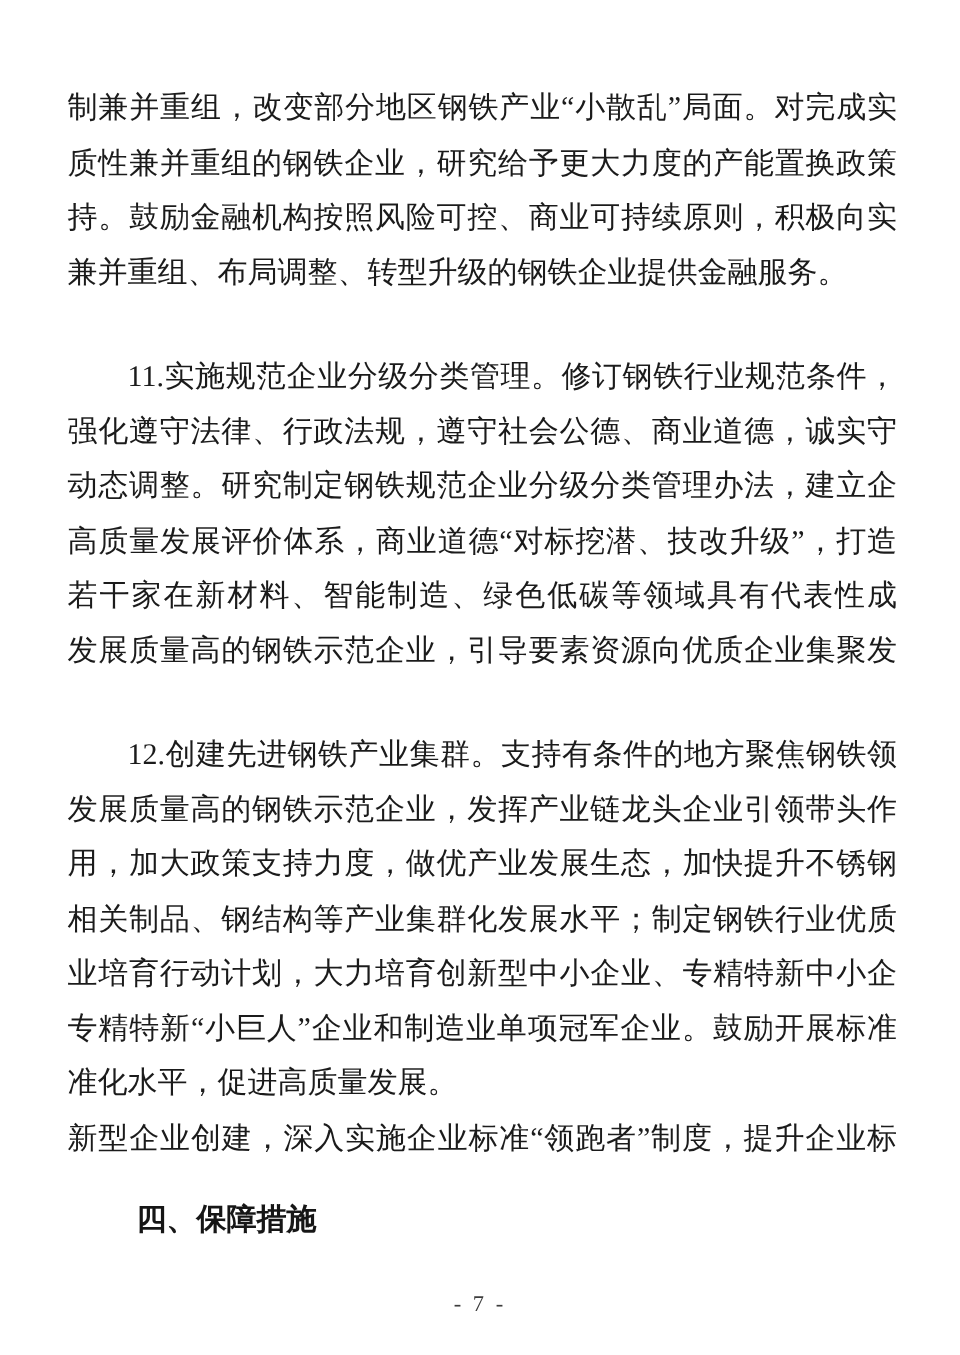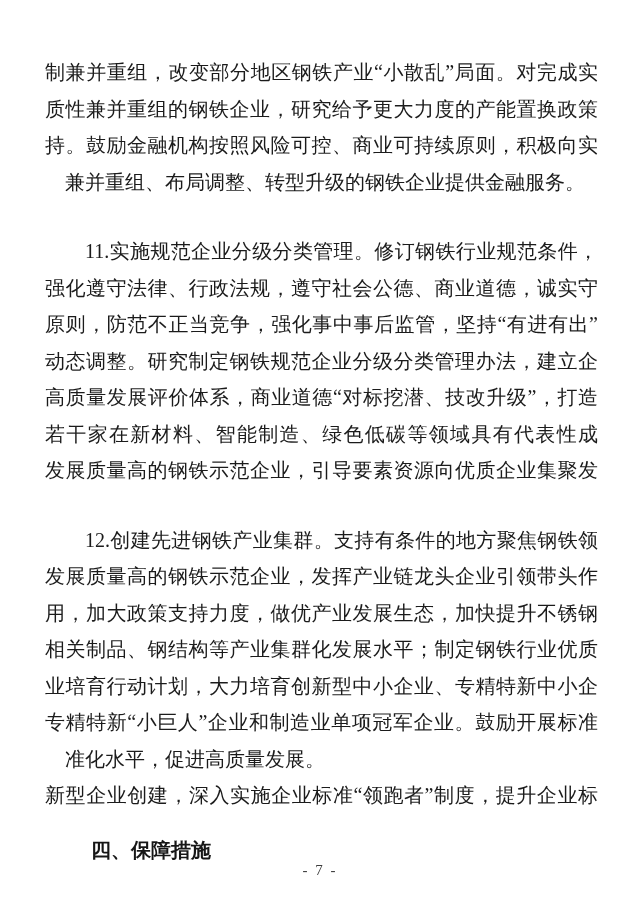--- a/index.html
+++ b/index.html
@@ -35,21 +35,20 @@
     line-height: 36.5px;
     font-size: 20px;
     color: #1b1b1b;
     text-align: justify;
     text-align-last: justify;
     overflow: hidden;
   }
   .line.lastline {
     text-align: right;
     text-align-last: left;
-    margin-left: 20px;
   }
   .line.indent {
     padding-left: 40px;
     margin-top: 33px;
   }
   .heading-line {
     box-sizing: border-box;
     width: 100%;
     height: 36.5px;
     line-height: 36.5px;
@@ -77,21 +76,20 @@
 <body>
 
 <div class="page">
   <div class="text-block">
     <div class="line">制兼并重组，改变部分地区钢铁产业“小散乱”局面。对完成实</div>
     <div class="line">质性兼并重组的钢铁企业，研究给予更大力度的产能置换政策支</div>
     <div class="line">持。鼓励金融机构按照风险可控、商业可持续原则，积极向实施</div>
     <div class="line lastline">兼并重组、布局调整、转型升级的钢铁企业提供金融服务。</div>
     <div class="line indent">11.实施规范企业分级分类管理。修订钢铁行业规范条件，</div>
     <div class="line">强化遵守法律、行政法规，遵守社会公德、商业道德，诚实守信</div>
-    <div class="line">原则，防范不正当竞争，强化事中事后监管，坚持“有进有出”</div>
     <div class="line">动态调整。研究制定钢铁规范企业分级分类管理办法，建立企业</div>
     <div class="line">高质量发展评价体系，商业道德“对标挖潜、技改升级”，打造</div>
     <div class="line">若干家在新材料、智能制造、绿色低碳等领域具有代表性成果、</div>
     <div class="line">发展质量高的钢铁示范企业，引导要素资源向优质企业集聚发</div>
     <div class="line indent">12.创建先进钢铁产业集群。支持有条件的地方聚焦钢铁领</div>
     <div class="line">发展质量高的钢铁示范企业，发挥产业链龙头企业引领带头作</div>
     <div class="line">用，加大政策支持力度，做优产业发展生态，加快提升不锈钢及</div>
     <div class="line">相关制品、钢结构等产业集群化发展水平；制定钢铁行业优质企</div>
     <div class="line">业培育行动计划，大力培育创新型中小企业、专精特新中小企业、</div>
     <div class="line">专精特新“小巨人”企业和制造业单项冠军企业。鼓励开展标准创</div>

